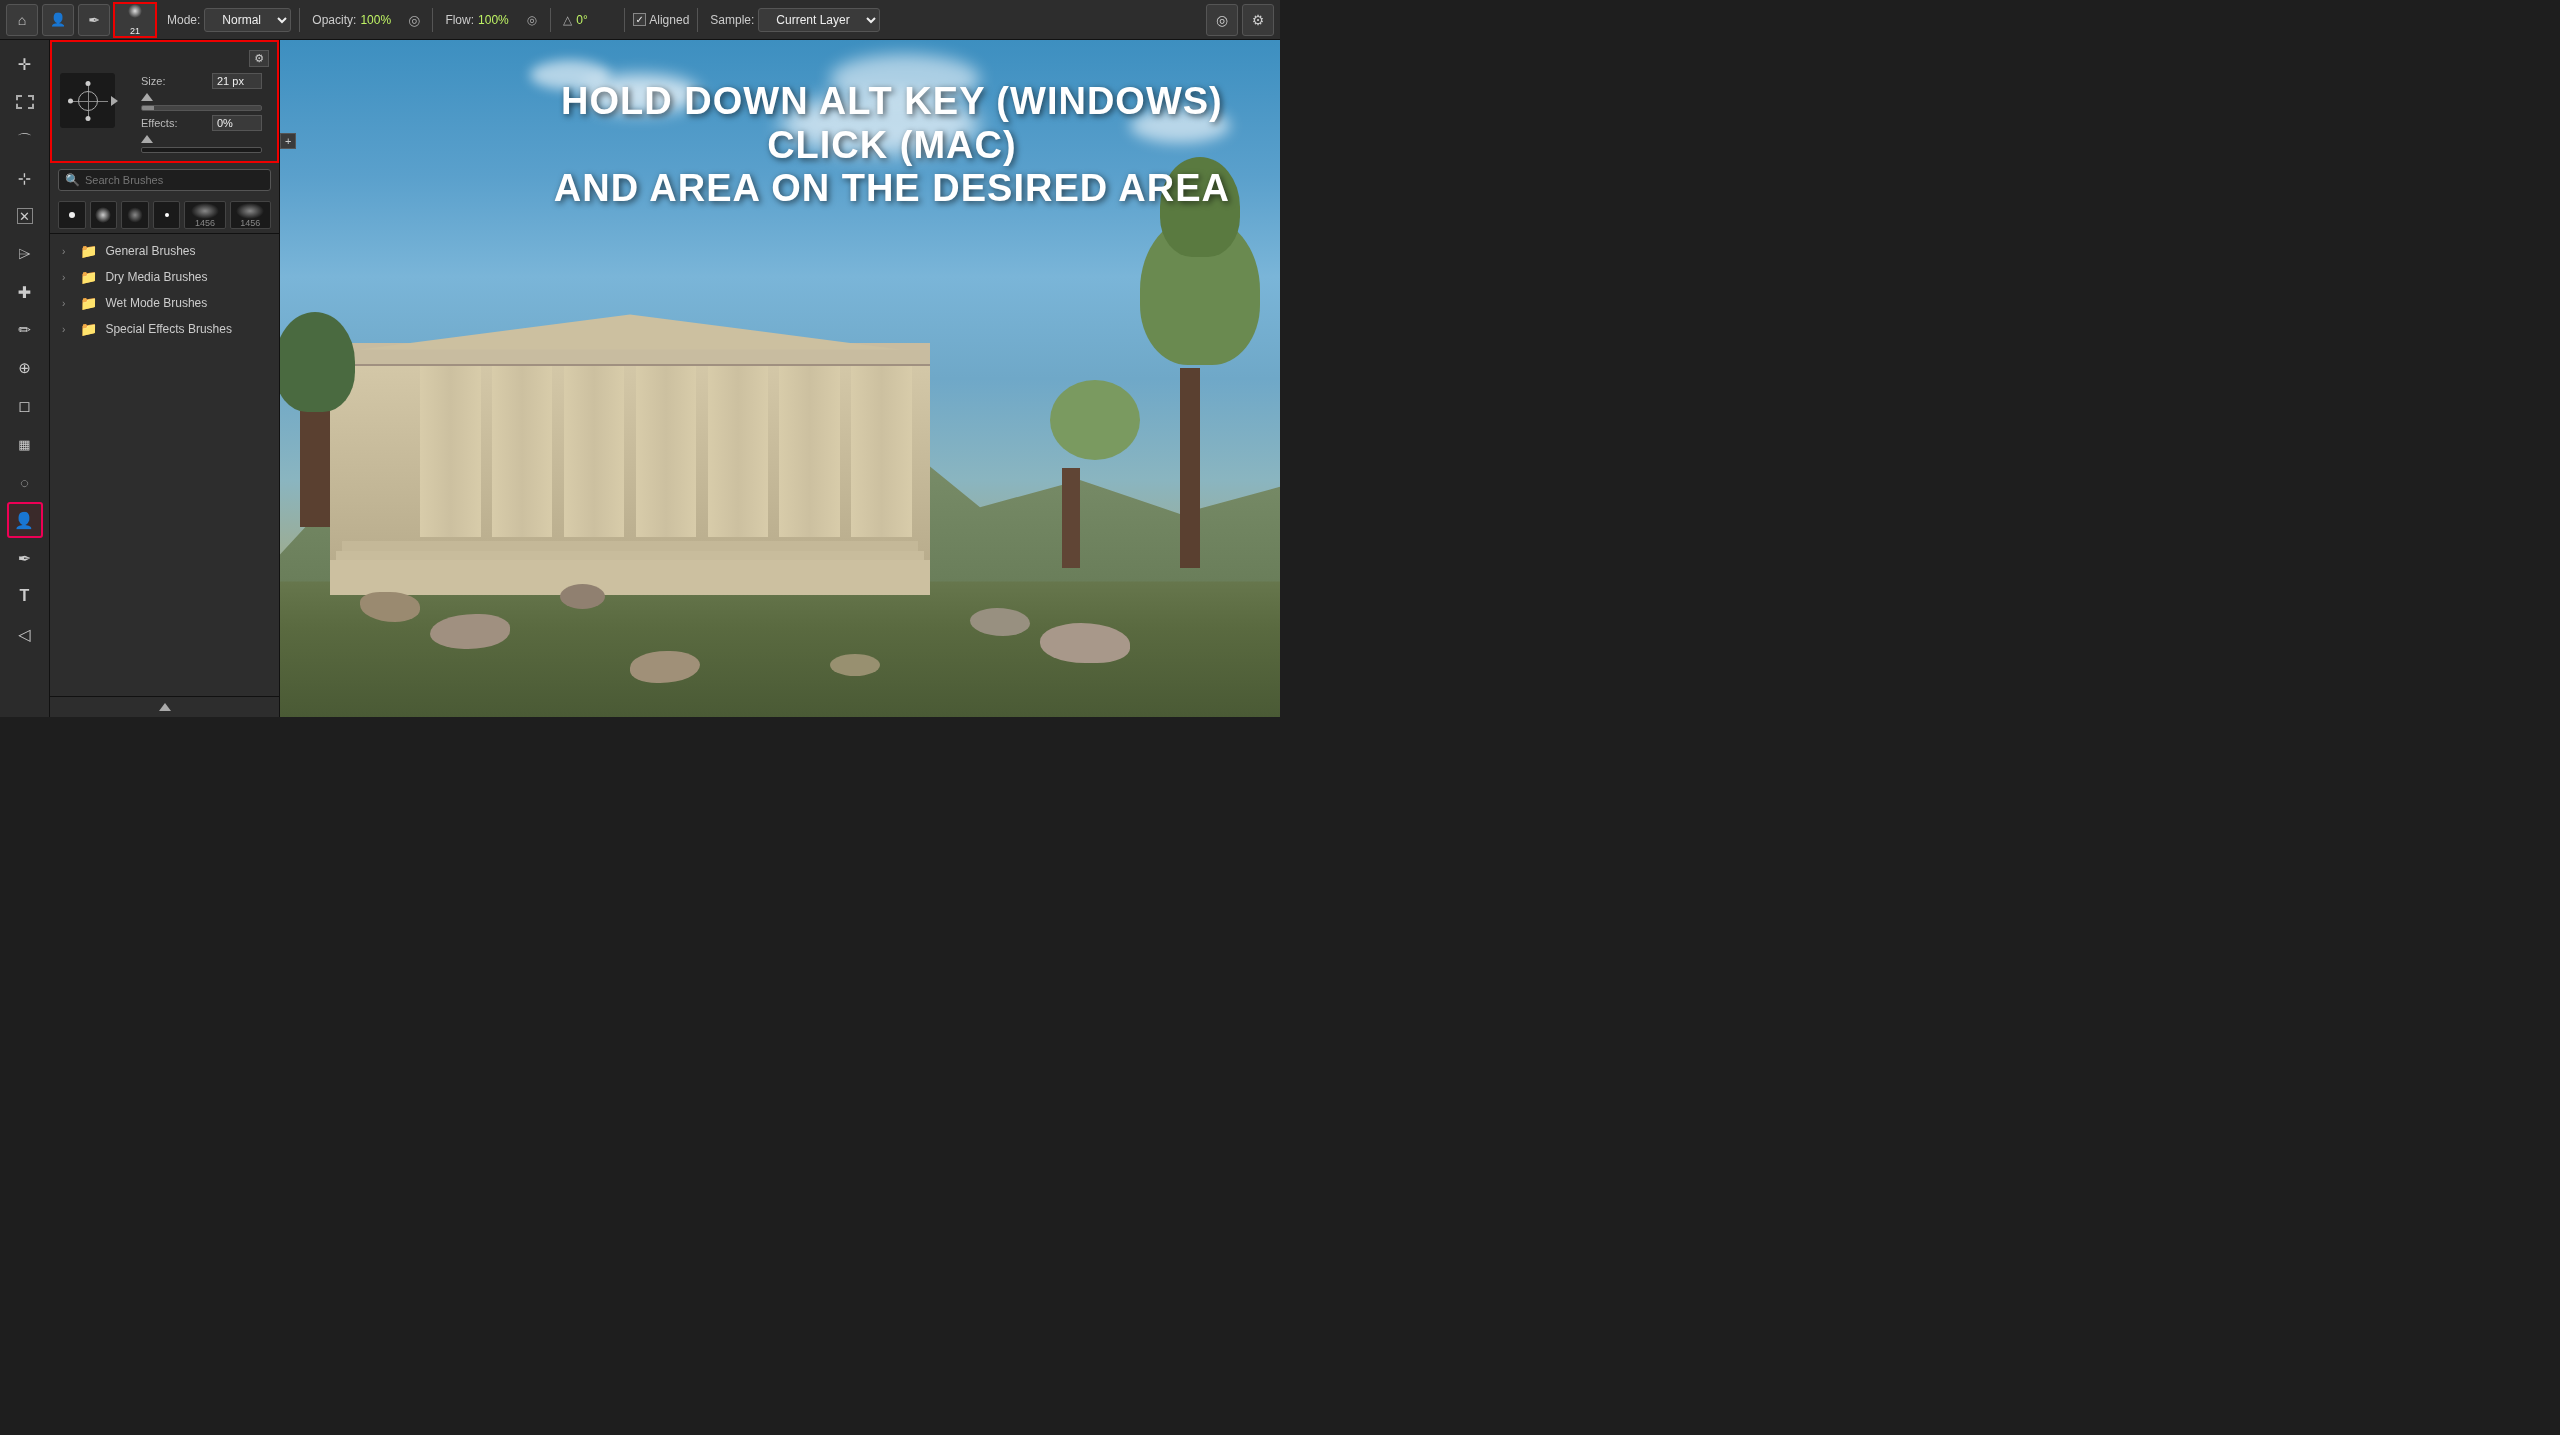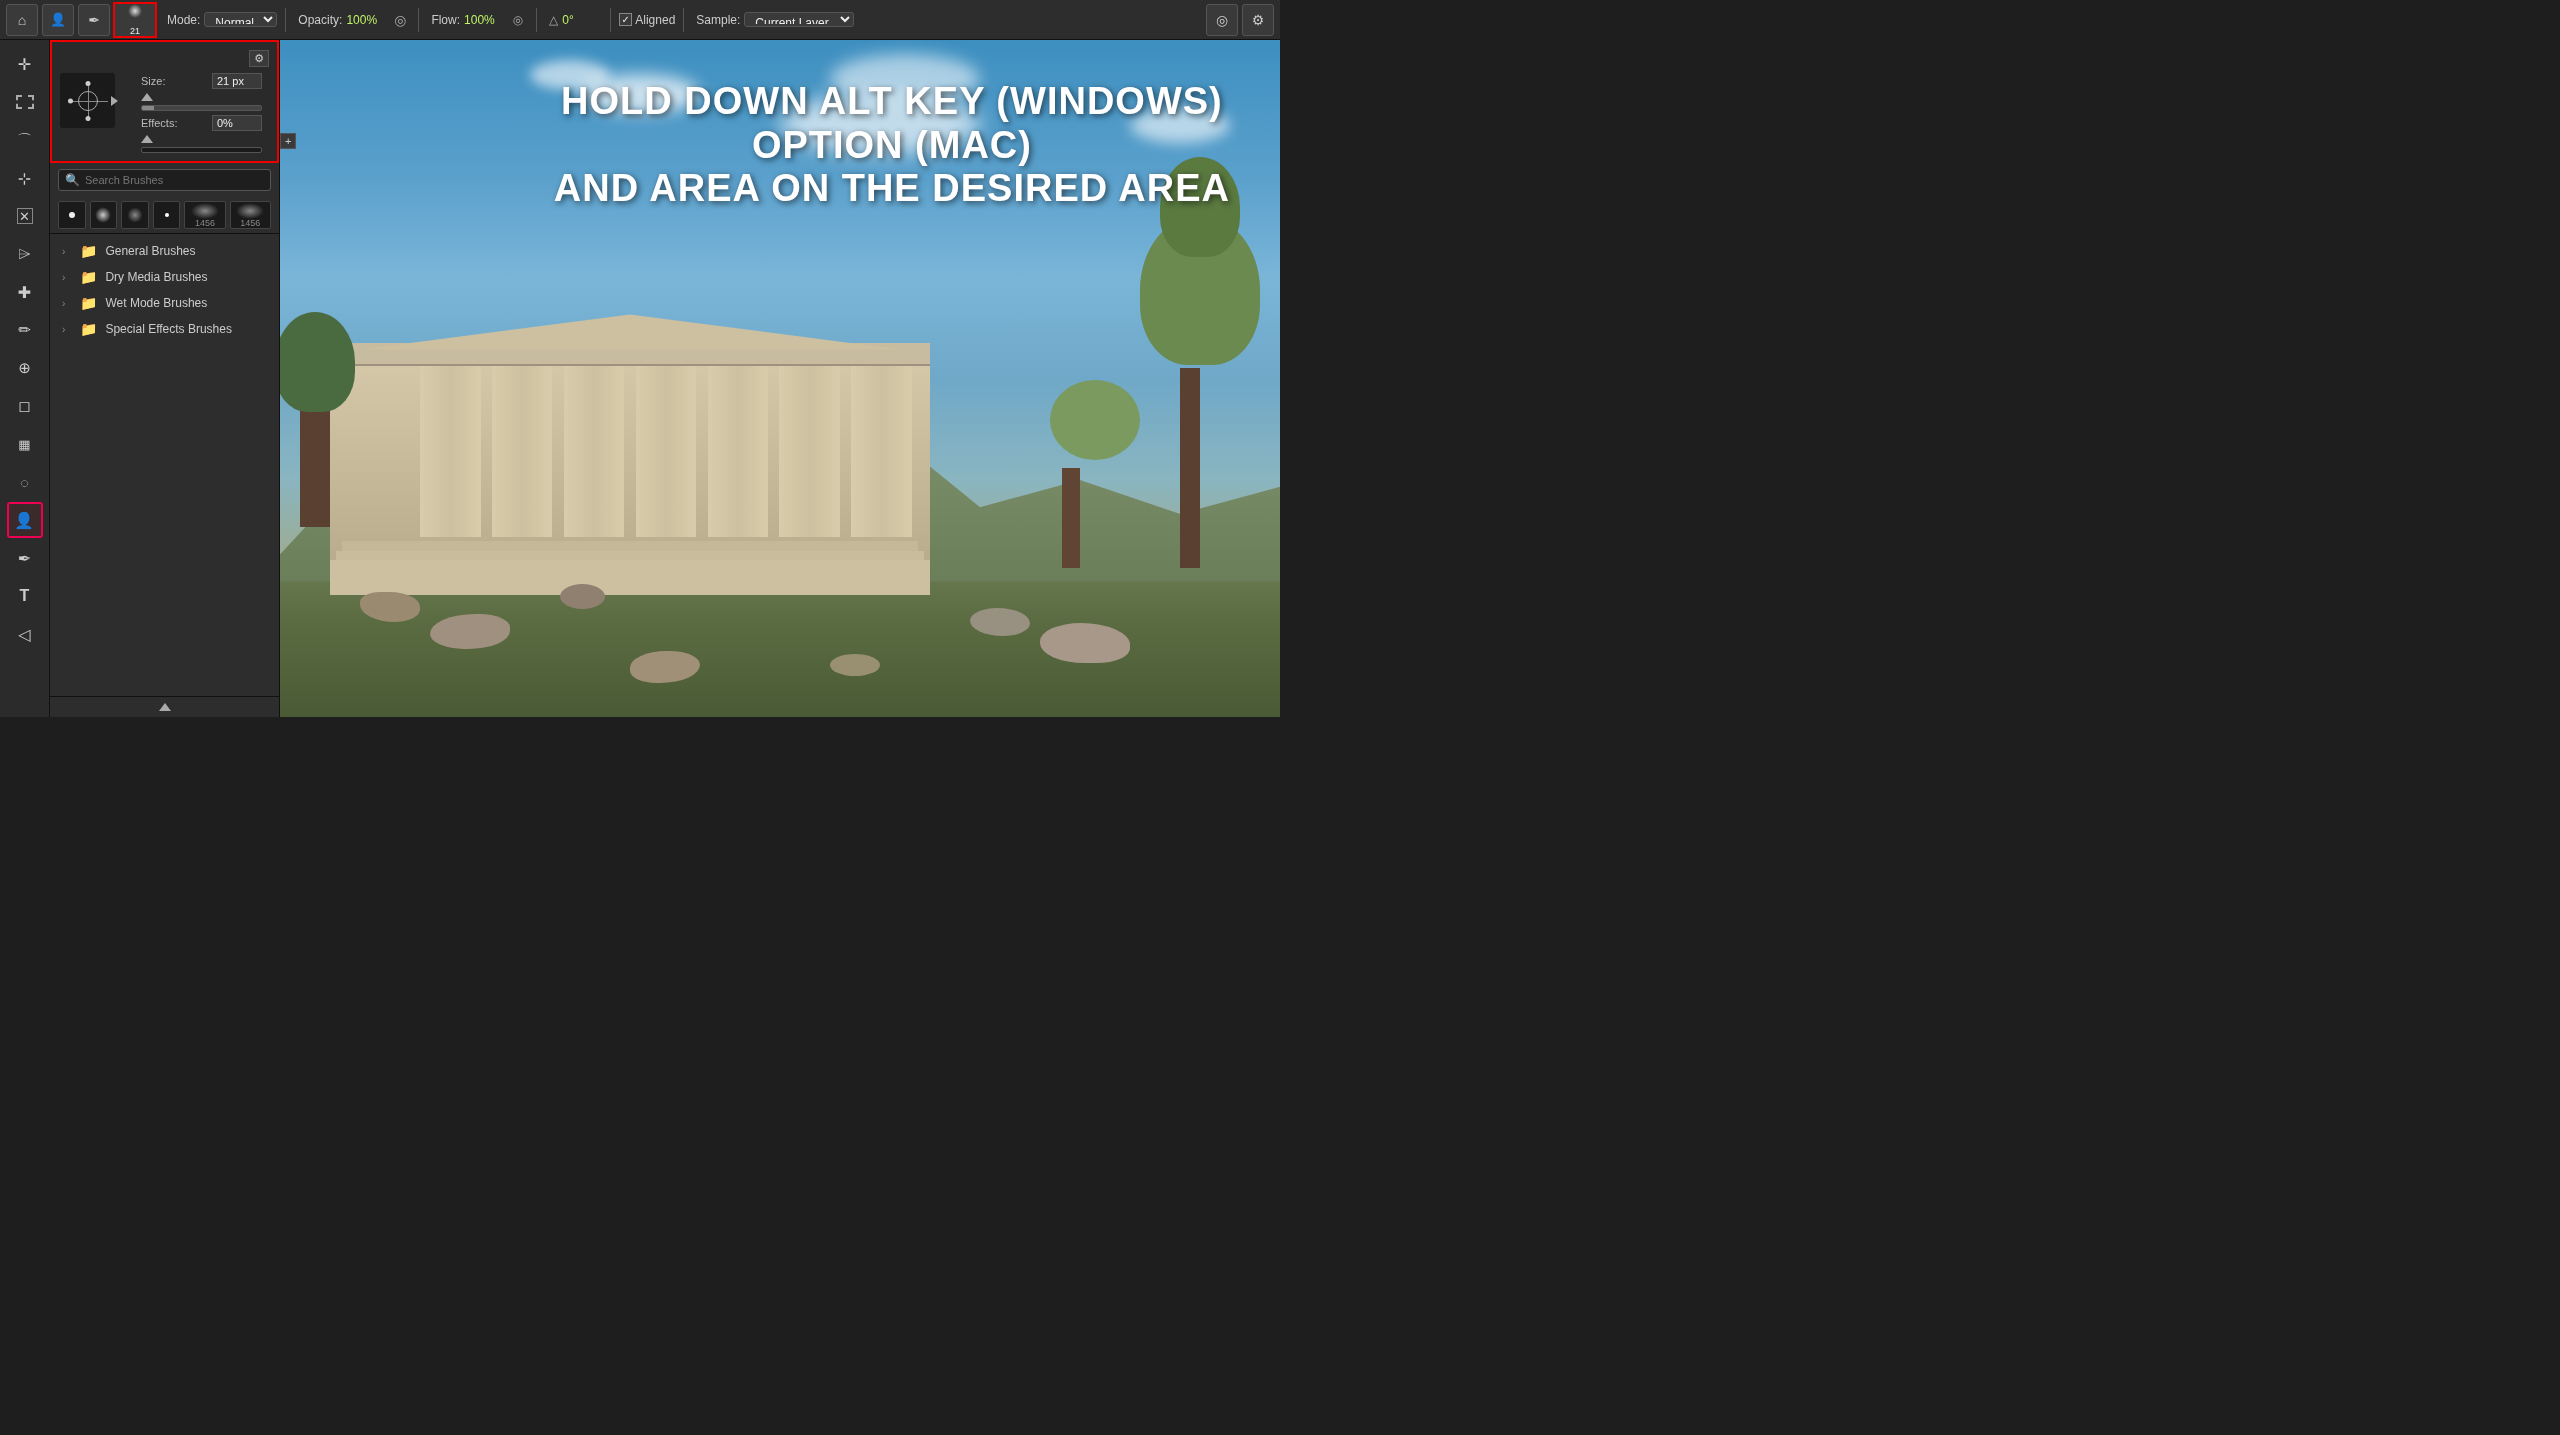--- a/index.html
+++ b/index.html
@@ -43,24 +43,24 @@
     .toolbar-label {
       color: #ccc;
       font-size: 12px;
       margin-left: 4px;
     }
     .toolbar-dropdown {
       background: #3a3a3a;
       border: 1px solid #555;
       color: #eee;
       font-size: 12px;
-      padding: 2px 6px;
+      padding: 2px 13px;
       border-radius: 3px;
       cursor: pointer;
-      height: 15px;
+      height: 24px;
     }
     .toolbar-value {
       color: #bef264;
       font-size: 12px;
       min-width: 40px;
     }
     .toolbar-check {
       display: flex; align-items: center; gap: 3px;
       color: #ccc; font-size: 12px;
     }
@@ -631,18 +631,18 @@
     <div style="position:absolute;bottom:14%;left:8%;width:60px;height:30px;background:#9a8a70;border-radius:40% 60% 50% 70%;"></div>
     <div style="position:absolute;bottom:10%;left:15%;width:80px;height:35px;background:#a09080;border-radius:60% 40% 55% 45%;"></div>
     <div style="position:absolute;bottom:16%;left:28%;width:45px;height:25px;background:#908070;border-radius:50%;"></div>
     <div style="position:absolute;bottom:8%;right:15%;width:90px;height:40px;background:#a8988a;border-radius:50% 60% 40% 55%;"></div>
     <div style="position:absolute;bottom:12%;right:25%;width:60px;height:28px;background:#989080;border-radius:45% 55%;"></div>
     <div style="position:absolute;bottom:5%;left:35%;width:70px;height:32px;background:#a09078;border-radius:55% 45% 60% 40%;"></div>
     <div style="position:absolute;bottom:6%;left:55%;width:50px;height:22px;background:#989070;border-radius:50%;"></div>
 
     <div id="canvas-overlay-text">
       <span class="overlay-line">HOLD DOWN ALT KEY (WINDOWS)</span>
-      <span class="overlay-line">OPTION (MAC)</span>
+      <span class="overlay-line">CLICK (MAC)</span>
       <span class="overlay-line">AND AREA ON THE DESIRED AREA</span>
     </div>
 
   </div>
 </div>
 
 </body></html>

